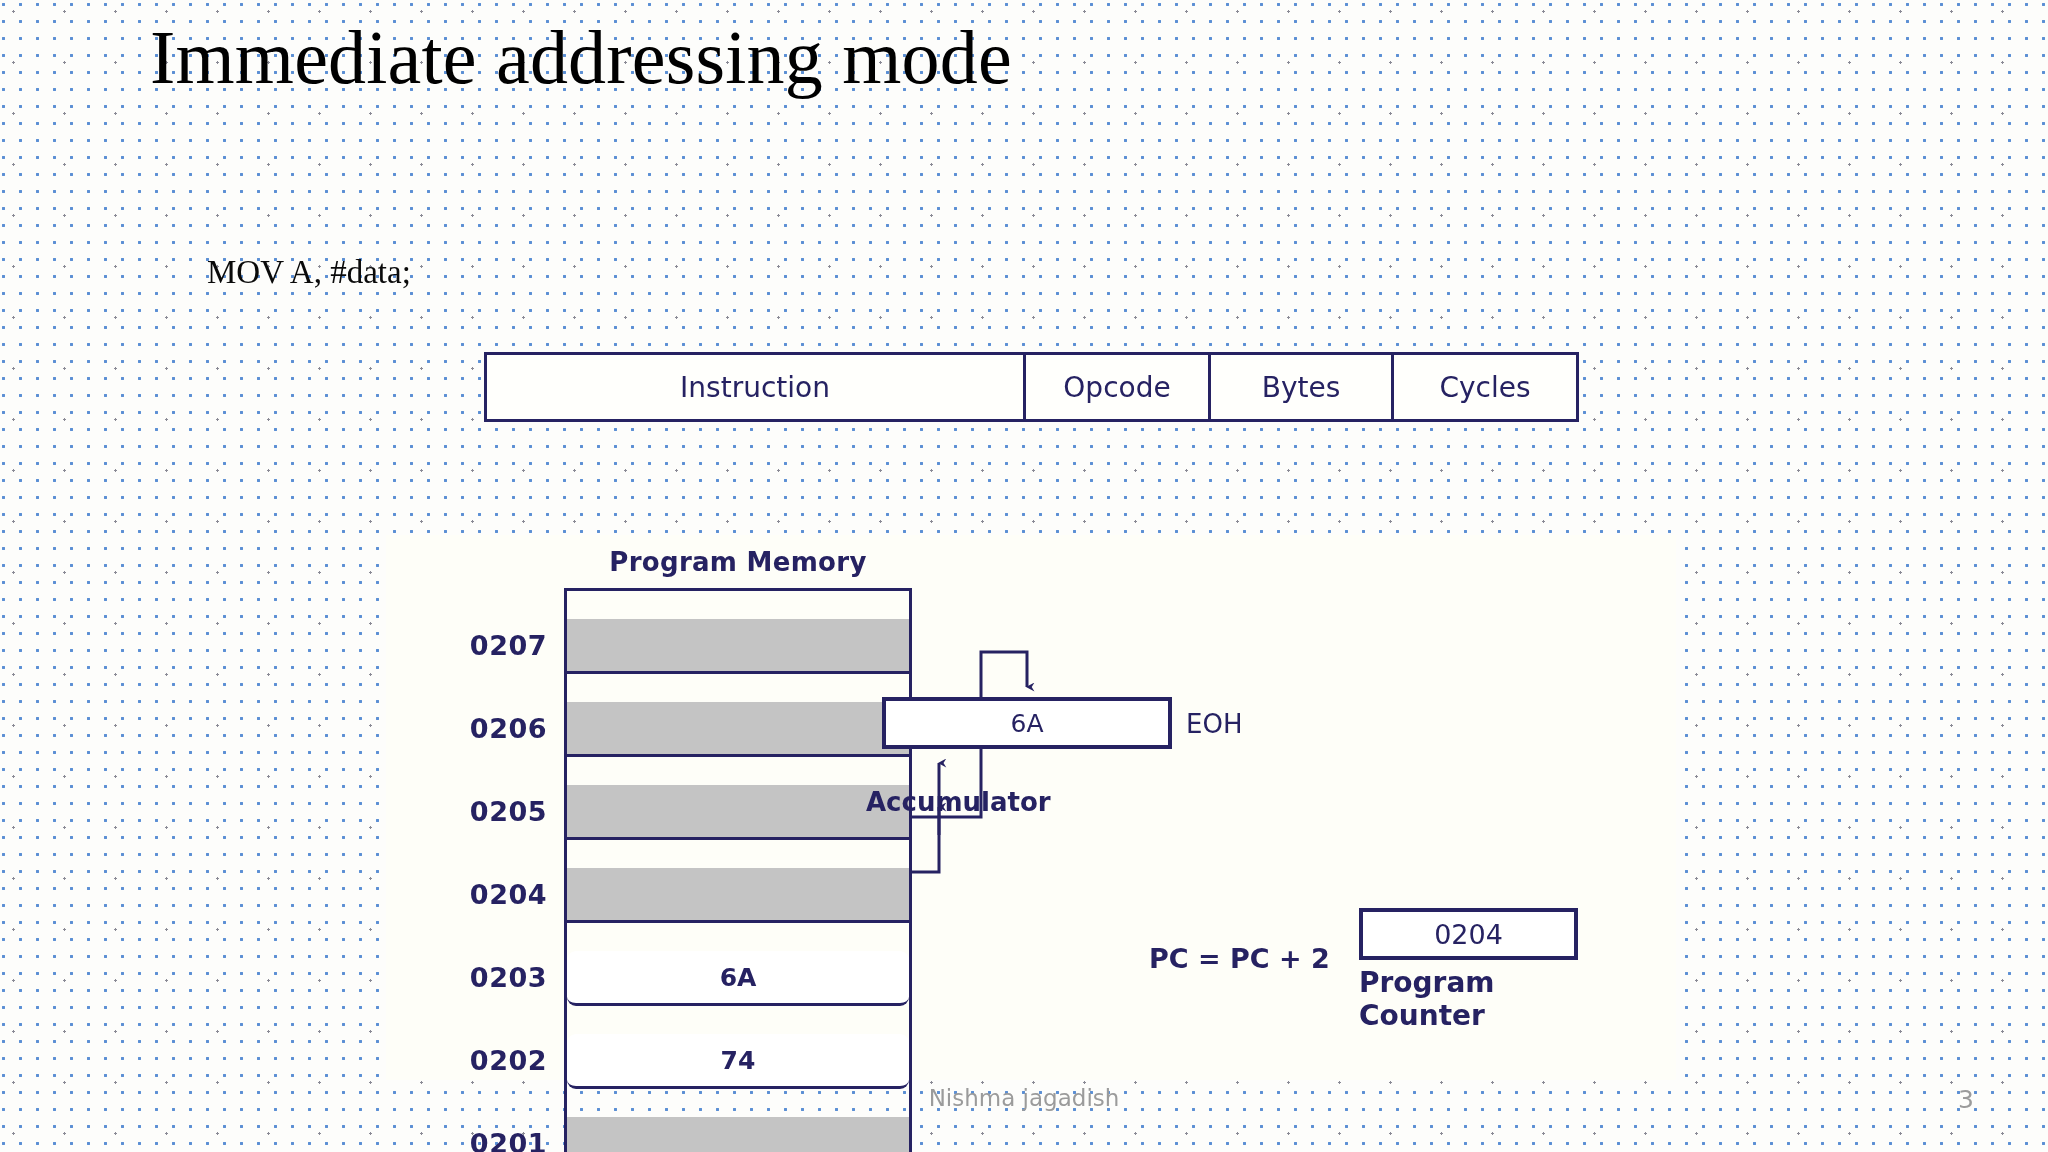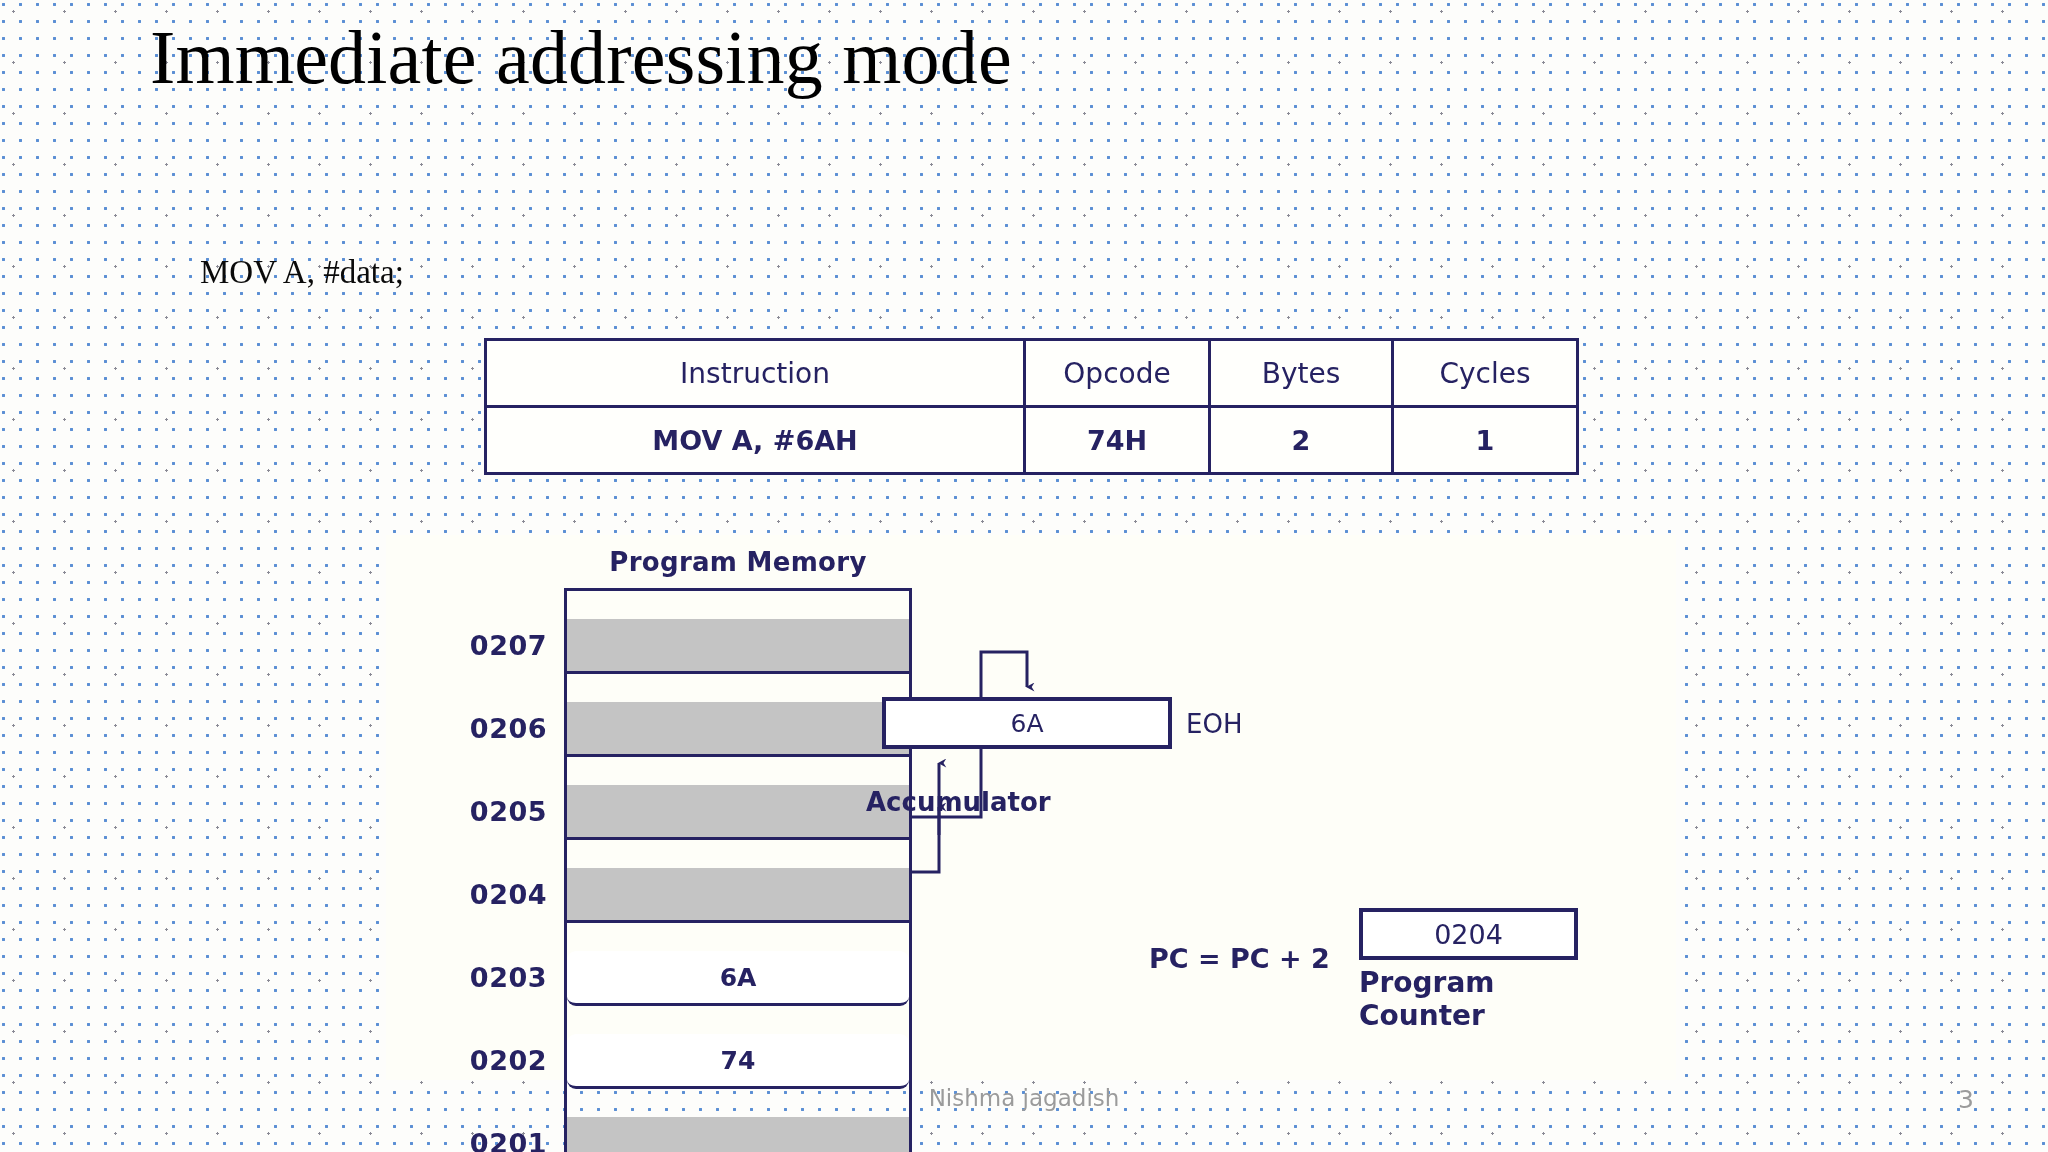--- a/index.html
+++ b/index.html
@@ -36,33 +36,33 @@
     font-size: 76px;
     line-height: 1.05;
     color: #000000;
     letter-spacing: 0.2px;
     white-space: nowrap;
   }
 
   
   #syntax {
     position: absolute;
-    left: 200px;
+    left: 207px;
     top: 254px;
     font-family: "Liberation Serif", serif;
     font-size: 33px;
     color: #0a0a0a;
     white-space: nowrap;
   }
 
   
   #instr-table-wrap {
     position: absolute;
     left: 484px;
-    top: 338px;
+    top: 352px;
     width: 1080px;
     background: #fdfdf6;
     padding: 0;
   }
   table.instr {
     border-collapse: collapse;
     width: 1080px;
     table-layout: fixed;
   }
   table.instr td {
@@ -264,26 +264,20 @@
 
   <div id="instr-table-wrap">
     <table class="instr">
       <tbody>
           <tr class="head">
         <td class="c0">Instruction</td>
         <td class="c1">Opcode</td>
         <td class="c2">Bytes</td>
         <td class="c3">Cycles</td>
       </tr>
-      <tr class="data">
-        <td class="c0">MOV A, #6AH</td>
-        <td class="c1">74H</td>
-        <td class="c2">2</td>
-        <td class="c3">1</td>
-      </tr>
     </tbody>
       </table>
   </div>
 
   <div id="diagram">
 
     <div id="pm-label">Program Memory</div>
 
     <div id="mem-stack">
       <div class="mem-row">

